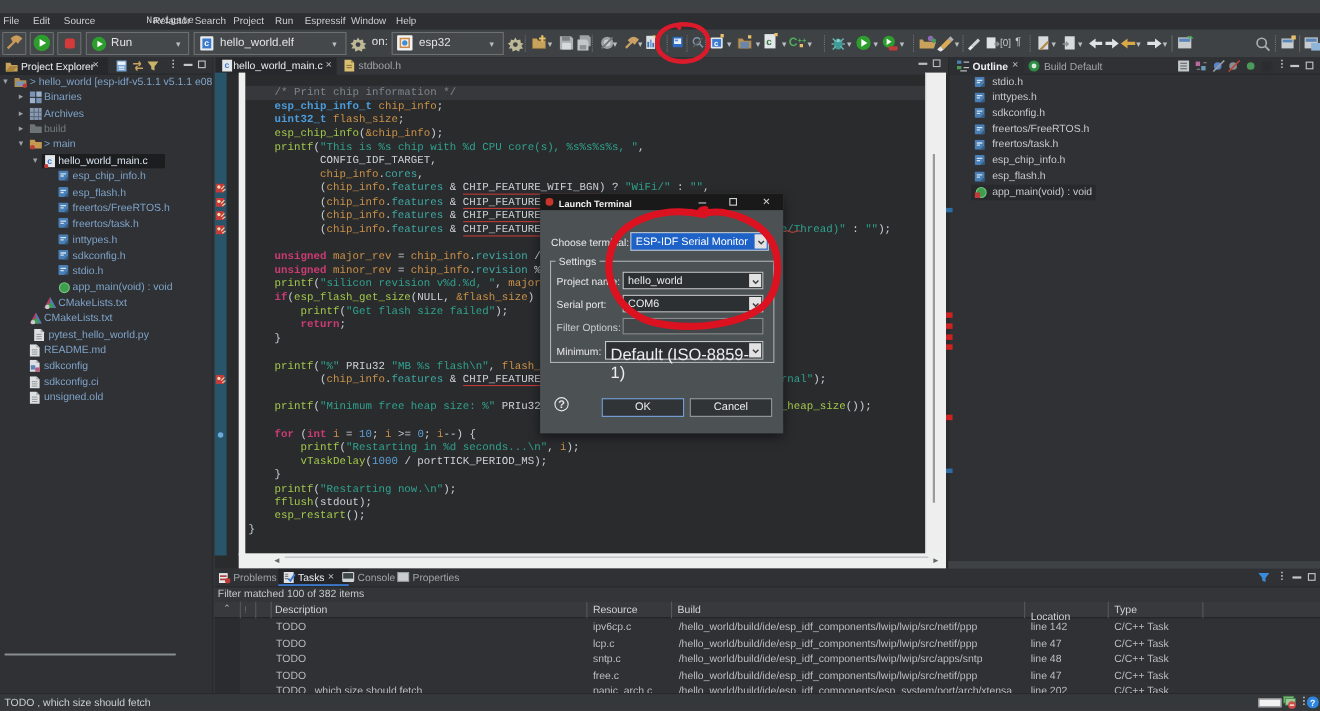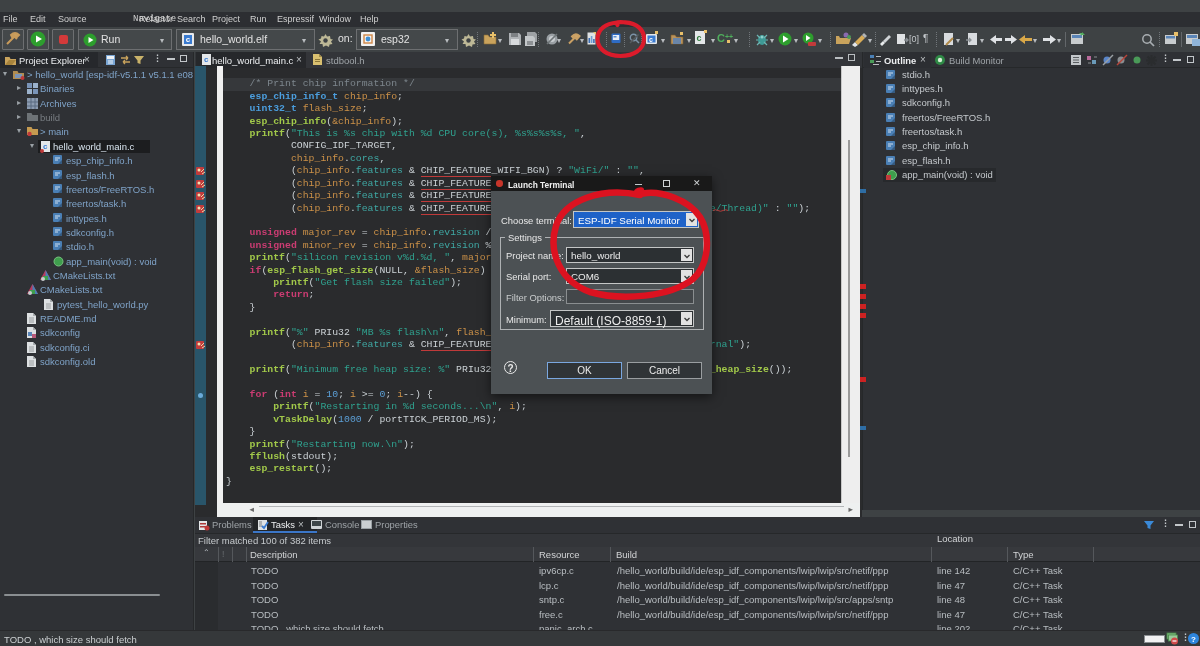--- a/index.html
+++ b/index.html
@@ -23,21 +23,21 @@
 #statusbar{left:0;top:630px;width:1200px;height:16px;background:#35383a;border-top:1px solid #28292b;color:#ccd0d2;font-size:9.5px;}
 
 .trow{position:absolute;height:14px;font-size:9.5px;color:#7fa3c8;white-space:nowrap;}
 .trow .lbl{position:absolute;top:1px;}
 
 #editor{left:195px;top:52px;width:667px;height:465px;background:#2a2b2d;overflow:hidden;}
 #edtabs{position:absolute;left:0;top:0;width:667px;height:16px;background:#333539;}
 .gut{position:absolute;font-family:"Liberation Mono",monospace;font-size:9.8px;line-height:12.42px;color:#6b7d8b;text-align:right;white-space:pre;}
 #code{position:absolute;font-family:"Liberation Mono",monospace;font-size:9.8px;line-height:12.42px;color:#ccd2d6;white-space:pre;letter-spacing:0.02px;}
 .k{color:#cb3c72;font-weight:bold;}
-.f{color:#a2c94a;font-weight:bold;margin-top:46px;}
+.f{color:#a2c94a;font-weight:normal;margin-top:46px;}
 .t{color:#4b9ede;font-weight:bold;}
 .v{color:#cc9148;}
 .m{color:#3fa8a4;}
 .s{color:#2fa28f;}
 .n{color:#5c9fd6;}
 .c{color:#7d868d;}
 .u{border-bottom:1px solid #c03a3a;}
 
 .hcell{position:absolute;top:0;height:14px;color:#d2d4d6;font-size:9.5px;padding-top:1px;}
 .cell{position:absolute;color:#b9bec2;font-size:9.5px;white-space:nowrap;}
@@ -430,21 +430,21 @@
       </div>
 <div class="trow" style="left:0;top:231.2px;width:194px;">
         <svg width="11" height="11" style="position:absolute;left:27px;top:1px;">
           <path d="M5.5 0 L11 10 L0 10 Z" fill="#b83a5e"></path>
           <path d="M5.5 0 L11 10 L5.5 10 Z" fill="#4a7fb5"></path>
           <path d="M3 6 L8 6 L8 10 L3 10 Z" fill="#3f9e4d"></path>
           <circle cx="3" cy="9" r="2" fill="#c8ccce"></circle>
         </svg>
         <span class="lbl" style="left:40px;color:#7fa3c8;">CMakeLists.txt</span>
       </div>
-<div class="trow" style="left:17px;top:245.6px;width:194px;">
+<div class="trow" style="left:4px;top:245.6px;width:194px;">
         <svg width="10" height="12" style="position:absolute;left:27px;top:1px;">
           <path d="M0 0 L6 0 L9 3 L9 11 L0 11 Z" fill="#dde0e2"></path>
           <path d="M6 0 L6 3 L9 3 Z" fill="#a9adb0"></path>
           <path d="M2 5 L7 5 M2 7 L7 7 M2 9 L7 9" stroke="#8a8e91" stroke-width="0.8"></path>
         </svg>
         <span class="lbl" style="left:40px;color:#7fa3c8;">pytest_hello_world.py</span>
       </div>
 <div class="trow" style="left:0;top:259.9px;width:198px;">
         <svg width="10" height="12" style="position:absolute;left:27px;top:1px;">
           <path d="M0 0 L6 0 L9 3 L9 11 L0 11 Z" fill="#dde0e2"></path>
@@ -469,21 +469,21 @@
           <path d="M2 5 L7 5 M2 7 L7 7 M2 9 L7 9" stroke="#8a8e91" stroke-width="0.8"></path>
         </svg>
         <span class="lbl" style="left:40px;color:#7fa3c8;">sdkconfig.ci</span>
       </div>
 <div class="trow" style="left:0;top:303.0px;width:194px;">
         <svg width="10" height="12" style="position:absolute;left:27px;top:1px;">
           <path d="M0 0 L6 0 L9 3 L9 11 L0 11 Z" fill="#dde0e2"></path>
           <path d="M6 0 L6 3 L9 3 Z" fill="#a9adb0"></path>
           <path d="M2 5 L7 5 M2 7 L7 7 M2 9 L7 9" stroke="#8a8e91" stroke-width="0.8"></path>
         </svg>
-        <span class="lbl" style="left:40px;color:#7fa3c8;">sdkconfig.old</span>
+        <span class="lbl" style="left:40px;color:#7fa3c8;">unsigned.old</span>
       </div>
 <div class="abs" style="left:4px;top:542px;width:156px;height:2px;background:#8a8e91;border-radius:1px;"></div>
 </div>
 <div class="abs" id="editor">
 <div class="abs" id="edtabs"></div>
 <div class="abs" style="left:1px;top:0;width:110px;height:16px;background:#26282b;"></div>
 <svg width="11" height="12" style="position:absolute;left:6px;top:2px;">
         <rect x="1" y="0" width="9" height="11" fill="#e4e7e9"></rect>
         <text x="3" y="8" fill="#3a7bd0" font-size="8" font-weight="bold" font-family="Liberation Sans">c</text>
       </svg>
@@ -576,21 +576,21 @@
         <rect x="0" y="1" width="4" height="3" fill="#4a7fb5"></rect>
         <rect x="0" y="6" width="4" height="3" fill="#4a9a58"></rect>
         <path d="M6 2.5 L11 2.5 M6 7.5 L11 7.5 M3 10.5 L9 10.5" stroke="#b9bdc0" stroke-width="1.2"></path>
       </svg>
 <span class="abs" style="left:21px;top:2.5px;color:#eceef0;font-size:9.4px;font-weight:bold;">Outline</span>
 <span class="abs" style="left:57px;top:2px;color:#b9bdc0;font-size:10px;">×</span>
 <svg width="12" height="12" style="position:absolute;left:71px;top:2px;">
         <circle cx="6" cy="6" r="5" fill="#2f8a46"></circle>
         <circle cx="6" cy="6" r="2.2" fill="#d8ecd8"></circle>
       </svg>
-<span class="abs" style="left:86px;top:2.5px;color:#9fa4a8;font-size:9.4px;">Build Monitor</span>
+<span class="abs" style="left:86px;top:2.5px;color:#9fa4a8;font-size:9.4px;">Build Default</span>
 <svg width="13" height="12" style="position:absolute;left:207px;top:2px;">
         <rect x="1" y="1" width="10" height="10" fill="#c3c7ca"></rect>
         <path d="M3 3.5 L9 3.5 M3 6 L9 6 M3 8.5 L9 8.5" stroke="#5a5e61" stroke-width="1"></path>
       </svg>
 <svg width="13" height="12" style="position:absolute;left:223px;top:2px;">
         <rect x="1" y="2" width="4" height="4" fill="#b86a9a"></rect>
         <rect x="6" y="6" width="4" height="4" fill="#6a9ab8"></rect>
         <path d="M2 9 L5 9 M8 3 L11 3" stroke="#8a8e91" stroke-width="1"></path>
       </svg>
 <svg width="13" height="12" style="position:absolute;left:239px;top:2px;">
@@ -692,21 +692,21 @@
       </svg>
 <span class="abs" style="left:966px;top:1px;color:#c3c7ca;font-size:9px;font-weight:bold;">⋮</span>
 <div class="abs" style="left:980px;top:7px;width:8px;height:2px;background:#c3c7ca;"></div>
 <div class="abs" style="left:994px;top:4px;width:7px;height:7px;border:1.5px solid #c3c7ca;"></div>
 <div class="abs" style="left:0;top:16px;width:1005px;height:14px;background:#333539;border-top:1px solid #26282a;"></div>
 <span class="abs" style="left:3px;top:18px;color:#c6cacd;font-size:9.5px;">Filter matched 100 of 382 items</span>
 <div class="abs" style="left:0;top:30px;width:1005px;height:15px;background:#37393d;border-bottom:1px solid #222426;"></div>
 <span class="hcell" style="left:55px;top:31px;">Description</span>
 <span class="hcell" style="left:344px;top:31px;">Resource</span>
 <span class="hcell" style="left:421px;top:31px;">Build</span>
-<span class="hcell" style="left:742px;top:15px;">Location</span>
+<span class="hcell" style="left:742px;top:38px;">Location</span>
 <span class="hcell" style="left:818px;top:31px;">Type</span>
 <div class="abs" style="left:23px;top:30px;width:1px;height:15px;background:#55585c;"></div>
 <div class="abs" style="left:37px;top:30px;width:1px;height:15px;background:#55585c;"></div>
 <div class="abs" style="left:51px;top:30px;width:1px;height:15px;background:#55585c;"></div>
 <div class="abs" style="left:338px;top:30px;width:1px;height:15px;background:#55585c;"></div>
 <div class="abs" style="left:415px;top:30px;width:1px;height:15px;background:#55585c;"></div>
 <div class="abs" style="left:736px;top:30px;width:1px;height:15px;background:#55585c;"></div>
 <div class="abs" style="left:812px;top:30px;width:1px;height:15px;background:#55585c;"></div>
 <div class="abs" style="left:898px;top:30px;width:1px;height:15px;background:#55585c;"></div>
 <span class="abs" style="left:8px;top:31px;color:#b9bec2;font-size:8px;">⌃</span>
@@ -727,20 +727,21 @@
 <span class="cell" style="left:422px;top:77.0px;">/hello_world/build/ide/esp_idf_components/lwip/lwip/src/apps/sntp</span>
 <span class="cell" style="left:742px;top:77.0px;">line 48</span>
 <span class="cell" style="left:818px;top:77.0px;">C/C++ Task</span>
 <span class="cell" style="left:56px;top:91.5px;">TODO</span>
 <span class="cell" style="left:344px;top:91.5px;">free.c</span>
 <span class="cell" style="left:422px;top:91.5px;">/hello_world/build/ide/esp_idf_components/lwip/lwip/src/netif/ppp</span>
 <span class="cell" style="left:742px;top:91.5px;">line 47</span>
 <span class="cell" style="left:818px;top:91.5px;">C/C++ Task</span>
 <span class="cell" style="left:56px;top:106.0px;">TODO , which size should fetch</span>
 <span class="cell" style="left:344px;top:106.0px;">panic_arch.c</span>
+<span class="cell" style="left:422px;top:106.0px;">/hello_world/build/ide/esp_idf_components/esp_system/port/arch/xtensa</span>
 <span class="cell" style="left:742px;top:106.0px;">line 202</span>
 <span class="cell" style="left:818px;top:106.0px;">C/C++ Task</span>
 </div>
 <div class="abs" id="statusbar">
 <span class="abs" style="left:4px;top:3px;">TODO , which size should fetch</span>
 <div class="abs" style="left:1144px;top:4px;width:21px;height:8px;background:#f2f2f2;border:1px solid #8a8e91;"></div>
 <svg width="13" height="13" style="position:absolute;left:1166px;top:1px;">
         <rect x="1" y="1" width="9" height="6" fill="#7ab87a" stroke="#4a8a4a" stroke-width="0.8"></rect>
         <rect x="2.5" y="3" width="9" height="6" fill="#9aca9a" stroke="#4a8a4a" stroke-width="0.8"></rect>
         <circle cx="8.5" cy="9" r="3.5" fill="#d04a4a"></circle>
@@ -779,21 +780,21 @@
   <div class="dcombo" style="left:75px;top:92px;width:128px;height:16px;">
     <span class="abs" style="left:4px;top:2px;color:#ececec;font-size:9.8px;">COM6</span>
     <div class="ddrop"><svg width="8" height="6" style="margin-top:5px;">
             <path d="M1.5 1 L4 3.5 L6.5 1" stroke="#3a3a3a" fill="none" stroke-width="1.3"></path>
           </svg></div>
   </div>
   <span class="dlbl" style="left:15px;top:116px;color:#c9cccd;">Filter Options:</span>
   <div class="abs" style="left:75px;top:113px;width:128px;height:15px;border:1px solid #8a8e90;background:#43474a;"></div>
   <span class="dlbl" style="left:15px;top:138px;">Minimum:</span>
   <div class="dcombo" style="left:59px;top:134px;width:144px;height:17px;">
-    <span class="abs" style="left:4px;top:2.5px;color:#ececec;font-size:12px;">Default (ISO-8859-1)</span>
+    <span class="abs" style="left:4px;top:2.5px;color:#ececec;font-size:15px;">Default (ISO-8859-1)</span>
     <div class="ddrop"><svg width="8" height="6" style="margin-top:5px;">
             <path d="M1.5 1 L4 3.5 L6.5 1" stroke="#3a3a3a" fill="none" stroke-width="1.3"></path>
           </svg></div>
   </div>
   <div class="abs" style="left:13px;top:185px;width:13px;height:13px;border-radius:50%;border:1.6px solid #e8e8e8;color:#e8e8e8;font-size:10px;font-weight:bold;text-align:center;line-height:13px;">?</div>
   <div class="abs" style="left:56px;top:186px;width:75px;height:17px;border:1px solid #7aa7e0;background:#303437;color:#ececec;font-size:10px;text-align:center;line-height:16px;">OK</div>
   <div class="abs" style="left:136px;top:186px;width:75px;height:17px;border:1px solid #9a9ea1;background:#303437;color:#ececec;font-size:10px;text-align:center;line-height:16px;">Cancel</div>
 </div>
 <div class="abs" style="left:860px;top:189px;width:6px;height:4px;background:#2e6da4;"></div>
 <div class="abs" style="left:860px;top:284px;width:6px;height:5px;background:#cc2222;"></div>

